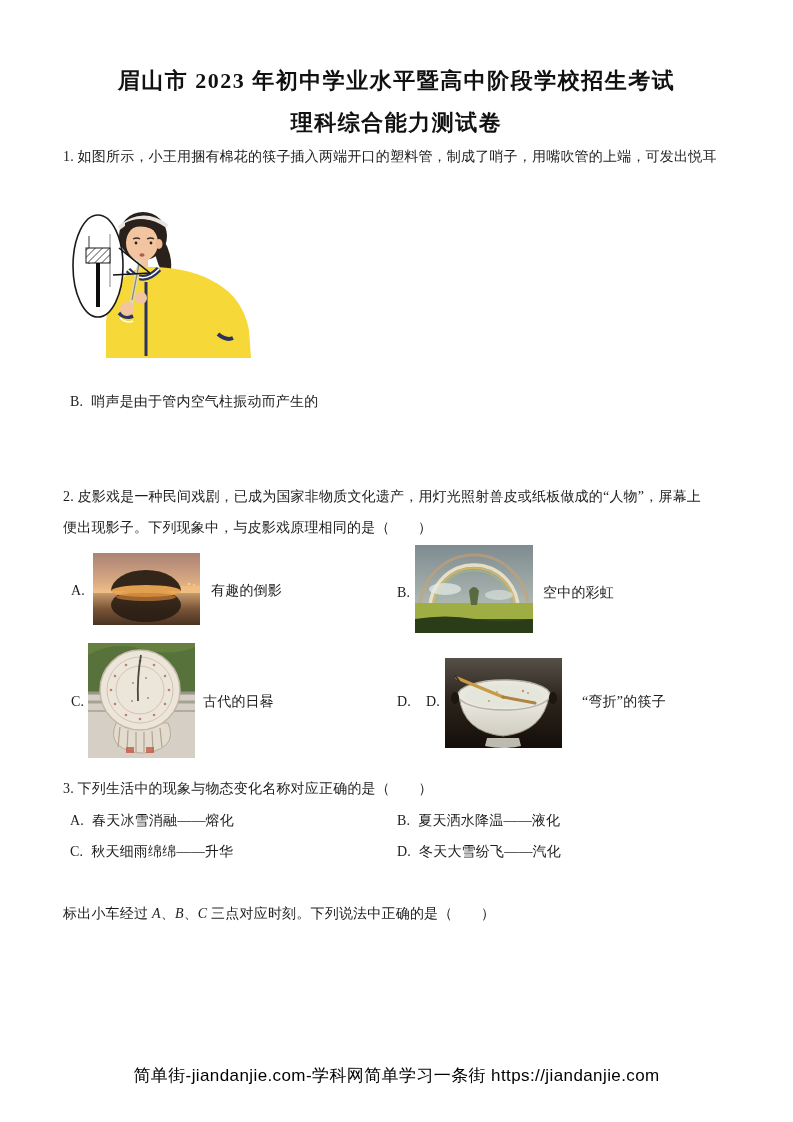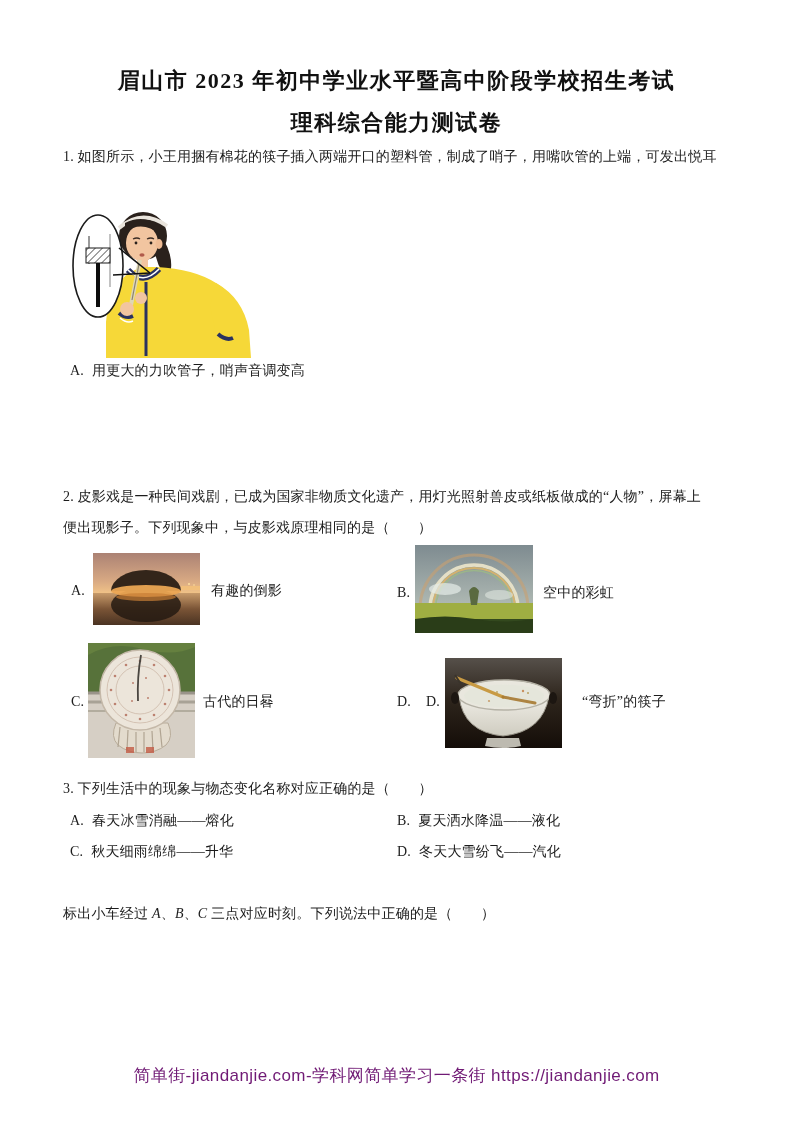--- a/index.html
+++ b/index.html
@@ -27,21 +27,21 @@
     color:#1c1c1c;
   }
   .lbl{margin-right:8px;}
   .it{font-style:italic;}
   .fig{position:absolute;}
   .footer{
     position:absolute;left:0;width:100%;
     text-align:center;
     font-family:"Liberation Sans","DejaVu Sans",sans-serif;
     font-size:17px;letter-spacing:0.4px;
-    color:#701a75;
+    color:#000000;
     white-space:pre;
   }
 </style>
 </head>
 <body>
 
 <div class="page">
 
   <div class="title" style="top:66px;">眉山市 2023 年初中学业水平暨高中阶段学校招生考试</div>
   <div class="title" style="top:108px;">理科综合能力测试卷</div>
@@ -88,21 +88,21 @@
       <ellipse cx="36" cy="56" rx="25" ry="51" fill="#ffffff" stroke="#1b1b1b" stroke-width="1.6"></ellipse>
       <line x1="27" y1="26" x2="27" y2="54" stroke="#9a9a9a" stroke-width="2"></line>
       <line x1="48" y1="24" x2="48" y2="77" stroke="#c2c2c2" stroke-width="2"></line>
       <rect x="24" y="38" width="24" height="15" fill="url(#hatch)" stroke="#1b1b1b" stroke-width="1"></rect>
       <rect x="34" y="53" width="4" height="44" fill="#0d0d0d"></rect>
       <line x1="57" y1="38" x2="88" y2="63" stroke="#111" stroke-width="1.6"></line>
       <line x1="51" y1="65" x2="88" y2="63" stroke="#111" stroke-width="1.6"></line>
     </g>
   </svg>
 
-  <div class="line" style="left:70px;top:361px;"><span class="lbl">A.</span><span>用更大的力吹管子，哨声音调变高</span></div>
+  <div class="line" style="left:70px;top:392px;"><span class="lbl">B.</span><span>哨声是由于管内空气柱振动而产生的</span></div>
 
   <div class="line" style="left:63px;top:487px;">2. 皮影戏是一种民间戏剧，已成为国家非物质文化遗产，用灯光照射兽皮或纸板做成的“人物”，屏幕上</div>
   <div class="line" style="left:63px;top:518px;">便出现影子。下列现象中，与皮影戏原理相同的是（　　）</div>
 
   <div class="line" style="left:71px;top:581px;">A.</div>
   <svg class="fig" style="left:93px;top:553px;" width="107" height="72" viewBox="0 0 107 72">
     <defs>
       <linearGradient id="skyA" x1="0" y1="0" x2="0" y2="1">
         <stop offset="0" stop-color="#ab8274"></stop>
           <stop offset="0.7" stop-color="#d8a983"></stop>

